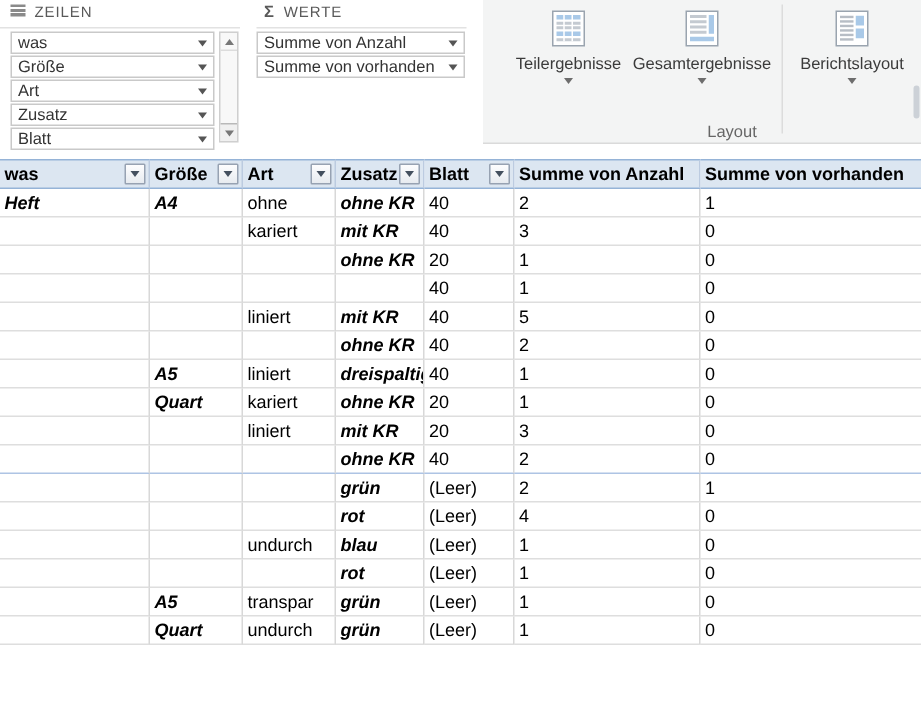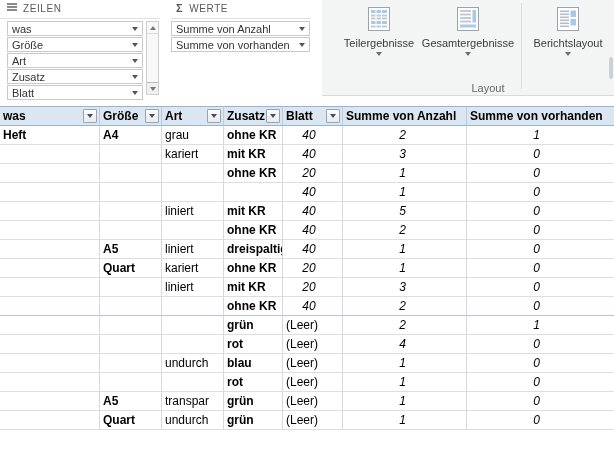--- a/index.html
+++ b/index.html
@@ -58,22 +58,22 @@
     background:#dce6f1;border-top:1px solid #95b3d7;border-bottom:1px solid #95b3d7;
     border-right:1px solid #bccbe0;font-weight:bold;font-size:12px;color:#000;
     text-align:left;height:18px;padding:0 2px 0 3px;position:relative;
     white-space:nowrap;overflow:hidden;box-sizing:content-box;}
   #pivot th:last-child{border-right:none;}
   #pivot td{
     font-size:12px;color:#000;height:18px;padding:0 3px;
     border-right:1px solid #d8d8d8;border-bottom:1px solid #dedede;
     white-space:nowrap;overflow:hidden;}
   #pivot td:last-child{border-right:none;}
-  #pivot td.bold{font-weight:bold;}
-  #pivot td.num{text-align:center;font-style:italic;}
+  #pivot td.bold{font-weight:bold;font-style:italic;}
+  #pivot td.num{text-align:left;}
   #pivot td.c4.num{padding-right:10px;}
   #pivot td.c5.num{padding-right:7px;}
   #pivot td.c6.num{padding-right:11px;}
   #pivot td.leer{text-align:left;}
   #pivot tr.sep-after td{border-bottom:1px solid #aec4e4;}
   .filter-btn{position:absolute;right:2px;top:2px;width:14px;height:14px;box-sizing:border-box;
     background:linear-gradient(#fdfdfe,#e7ebf0);border:1px solid #97a2b2;border-radius:1px;
     display:flex;align-items:center;justify-content:center;}
   .filter-btn .f-tri{width:0;height:0;
     border-left:3px solid transparent;border-right:3px solid transparent;border-top:4px solid #44505f;}
@@ -209,21 +209,21 @@
             <span class="f-tri"></span>
           </span></th>
         <th><span>Summe von Anzahl</span></th>
         <th><span>Summe von vorhanden</span></th>
       </tr>
     </thead>
   <tbody id="pivot-body">
       <tr>
         <td class="c0 bold">Heft</td>
         <td class="c1 bold">A4</td>
-        <td class="c2">grau</td>
+        <td class="c2">ohne</td>
         <td class="c3 bold">ohne KR</td>
         <td class="c4 num">40</td>
         <td class="c5 num">2</td>
         <td class="c6 num">1</td>
       </tr>
       <tr>
         <td class="c0 bold"></td>
         <td class="c1 bold"></td>
         <td class="c2">kariert</td>
         <td class="c3 bold">mit KR</td>

